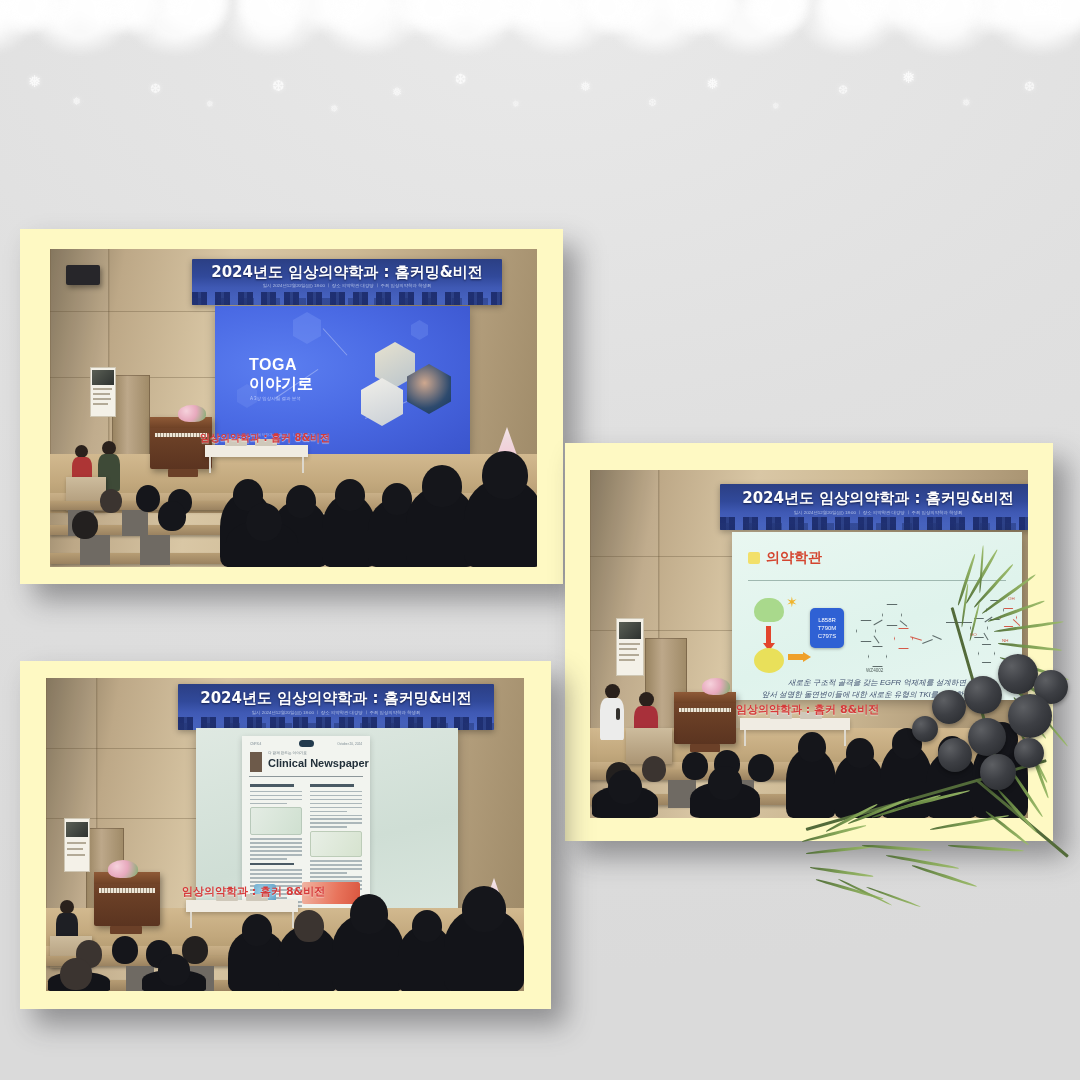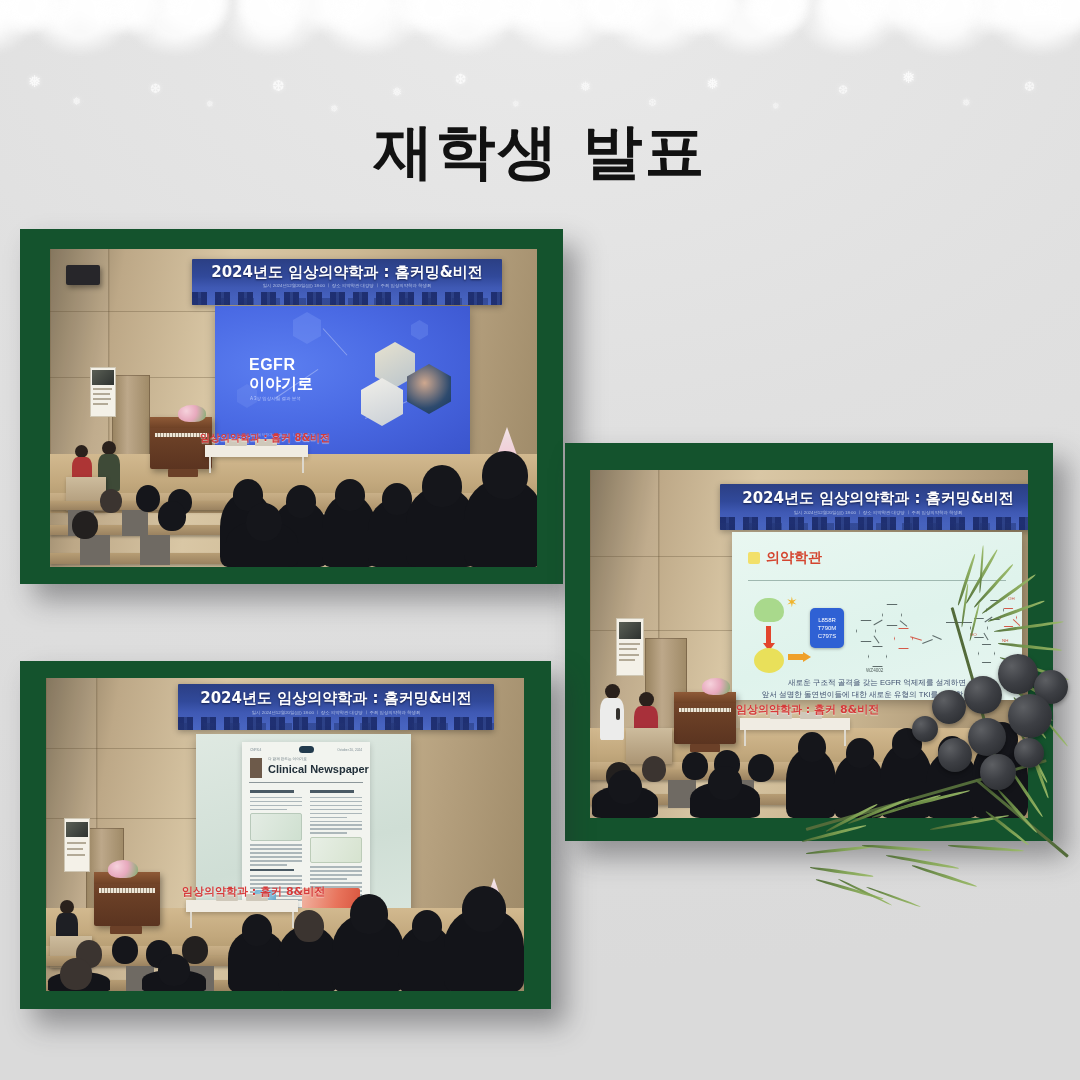--- a/index.html
+++ b/index.html
@@ -46,21 +46,21 @@
     position:absolute;left:0;top:112px;width:1080px;
     text-align:center;
     font-size:60px;font-weight:700;color:#121212;
     letter-spacing:2px;
     font-family:"DejaVu Sans","Liberation Sans",sans-serif;
   }
 
   
   .photo{
     position:absolute;
-    background:#14532d;
+    background:#fef9c3;
     box-shadow:14px 16px 26px rgba(40,40,45,.42);
   }
   .photo .inner{position:absolute;overflow:hidden;background:#8a7a60;}
 
   #photo1{left:20px;top:229px;width:543px;height:355px;}
   #photo1 .inner{left:30px;top:20px;width:487px;height:318px;}
 
   #photo2{left:565px;top:443px;width:488px;height:398px;}
   #photo2 .inner{left:25px;top:27px;width:438px;height:348px;}
 
@@ -146,21 +146,21 @@
           display:flex;flex-direction:column;align-items:center;justify-content:center;
           box-shadow:0 1px 3px rgba(0,0,0,.3);line-height:1.35;}
   .chem{position:absolute;}
   .ring{position:absolute;border:1.1px solid #5d6b6a;
         clip-path:polygon(25% 0,75% 0,100% 50%,75% 100%,25% 100%,0 50%);}
   .ring.red{border-color:#d45a49;}
   .bond{position:absolute;background:#5d6b6a;}
   .bond.red{background:#d45a49;}
   .chem-label{position:absolute;color:#54625f;}
   .chem-label.red{color:#cf5340;}
-  .res-caption{position:absolute;width:100%;text-align:center;color:#3f4f6e;white-space:nowrap;}
+  .res-caption{position:absolute;width:100%;text-align:center;color:#3f4f6e;white-space:nowrap;font-style:italic;}
 
   
   .slide-news{position:absolute;inset:0;background:linear-gradient(165deg,#dfe9e2,#cfded5 60%,#d9e6de);}
   .paper{position:absolute;background:#f2f4ef;box-shadow:0 2px 6px rgba(0,0,0,.18);}
   .paper .masthead{position:absolute;color:#22303a;font-weight:700;white-space:nowrap;}
   .paper .ksub{position:absolute;color:#5a6b74;white-space:nowrap;}
   .paper .logo{position:absolute;background:#6d5a4a;}
   .paper .pill{position:absolute;background:#223a4d;border-radius:9px;}
   .paper .hline{position:absolute;background:#3a4a54;height:1px;opacity:.55;}
   .paper .col{position:absolute;}
@@ -238,21 +238,20 @@
     <span class="flake" style="left:580px;top:80px;font-size:13px;opacity:.72">❅</span>
     <span class="flake" style="left:648px;top:98px;font-size:10px;opacity:.6">❆</span>
     <span class="flake" style="left:706px;top:76px;font-size:15px;opacity:.8">❅</span>
     <span class="flake" style="left:772px;top:102px;font-size:9px;opacity:.55">❅</span>
     <span class="flake" style="left:838px;top:84px;font-size:12px;opacity:.7">❆</span>
     <span class="flake" style="left:902px;top:70px;font-size:16px;opacity:.85">❅</span>
     <span class="flake" style="left:962px;top:98px;font-size:10px;opacity:.6">❅</span>
     <span class="flake" style="left:1024px;top:80px;font-size:13px;opacity:.72">❆</span>
   </div>
 
-  <div class="title">재학생 발표</div>
 
   <div class="photo" id="photo1">
     <div class="inner">
       <div class="scene">
         <div class="wall"></div>
         <div class="wall-panel" style="left:0;top:0;width:58px;height:205px;"></div>
         <div class="wall-seam" style="left:58px;top:0;width:1px;height:205px;"></div>
         <div class="wall-seam" style="left:0;top:62px;width:170px;height:1px;"></div>
         <div class="wall-seam" style="left:0;top:128px;width:170px;height:1px;"></div>
         <div class="door" style="left:62px;top:126px;width:36px;height:82px;"></div>
@@ -277,21 +276,21 @@
           <div class="slide-toga">
             <div class="hex" style="left:78px;top:6px;width:28px;height:32px;opacity:.35"></div>
             <div class="hex" style="left:196px;top:14px;width:17px;height:20px;opacity:.3"></div>
             <div class="hex" style="left:22px;top:78px;width:20px;height:24px;opacity:.25"></div>
             <div class="ray" style="left:108px;top:22px;width:36px;height:1px;transform:rotate(48deg)"></div>
             <div class="ray" style="left:60px;top:92px;width:52px;height:1px;transform:rotate(-34deg)"></div>
             <div class="ray" style="left:150px;top:112px;width:48px;height:1px;transform:rotate(-22deg)"></div>
             <div class="hex" style="left:160px;top:36px;width:40px;height:46px;background:linear-gradient(150deg,#e7e2cf,#b9c4cc);opacity:1"></div>
             <div class="hex" style="left:146px;top:72px;width:42px;height:48px;background:linear-gradient(160deg,#f0efe9,#c9cfd6);opacity:1"></div>
             <div class="hex" style="left:192px;top:58px;width:44px;height:50px;background:radial-gradient(circle at 40% 38%,#cfa88f,#2d4a6e 62%,#16365c);opacity:1"></div>
-            <div class="t1" style="left:34px;top:50px;font-size:16px;">EGFR</div>
+            <div class="t1" style="left:34px;top:50px;font-size:16px;">TOGA</div>
             <div class="t2" style="left:34px;top:68px;font-size:16px;">이야기로</div>
             <div class="t3" style="left:35px;top:90px;font-size:4.5px;">A 3상 임상시험 결과 분석</div>
             <div class="toga-footnote" style="left:35px;top:126px;font-size:3.8px;">임상의약학과 ㅣ 발표자 ㅣ 2024.12.20</div>
           </div>
         </div>
 
         <div class="stage-floor" style="left:0;top:205px;width:100%;height:48px;"></div>
         <div class="stage-face" style="left:0;top:244px;width:100%;height:20px;"></div>
 
         <div class="piano" style="left:100px;top:168px;width:62px;height:52px;">
@@ -505,21 +504,21 @@
         </div>
 
         <div class="banner" style="left:132px;top:6px;width:316px;height:46px;">
           <div class="bt" style="font-size:15px;margin-top:5px;">2024년도 임상의약학과 : 홈커밍&amp;비전</div>
 
           <div class="bsub" style="top:26px;font-size:4.4px;">일시 2024년12월20일(금) 18:00 ㅣ 장소 의약학관 대강당 ㅣ 주최 임상의약학과 학생회</div>
           <div class="skyline" style="height:13px;"></div>
           <div class="skyline2" style="height:7px;opacity:.5"></div>
         </div>
 
-        <div class="screen" style="left:150px;top:56px;width:215px;height:190px;">
+        <div class="screen" style="left:150px;top:50px;width:262px;height:190px;">
           <div class="slide-news">
             <div class="paper" style="left:46px;top:8px;width:128px;height:172px;">
               <div class="logo" style="left:8px;top:16px;width:12px;height:20px;"></div>
               <div class="dateline" style="left:8px;top:6px;font-size:3.2px;">CNP/04</div>
               <div class="pill" style="left:57px;top:4px;width:15px;height:7px;"></div>
               <div class="dateline" style="right:8px;top:6px;font-size:3.2px;">October 20, 2024</div>
               <div class="ksub" style="left:26px;top:15px;font-size:3.6px;">다 함께 만드는 이야기로</div>
               <div class="masthead" style="left:26px;top:21px;font-size:11px;">Clinical Newspaper</div>
               <div class="hline" style="left:7px;top:40px;width:114px;"></div>
 

